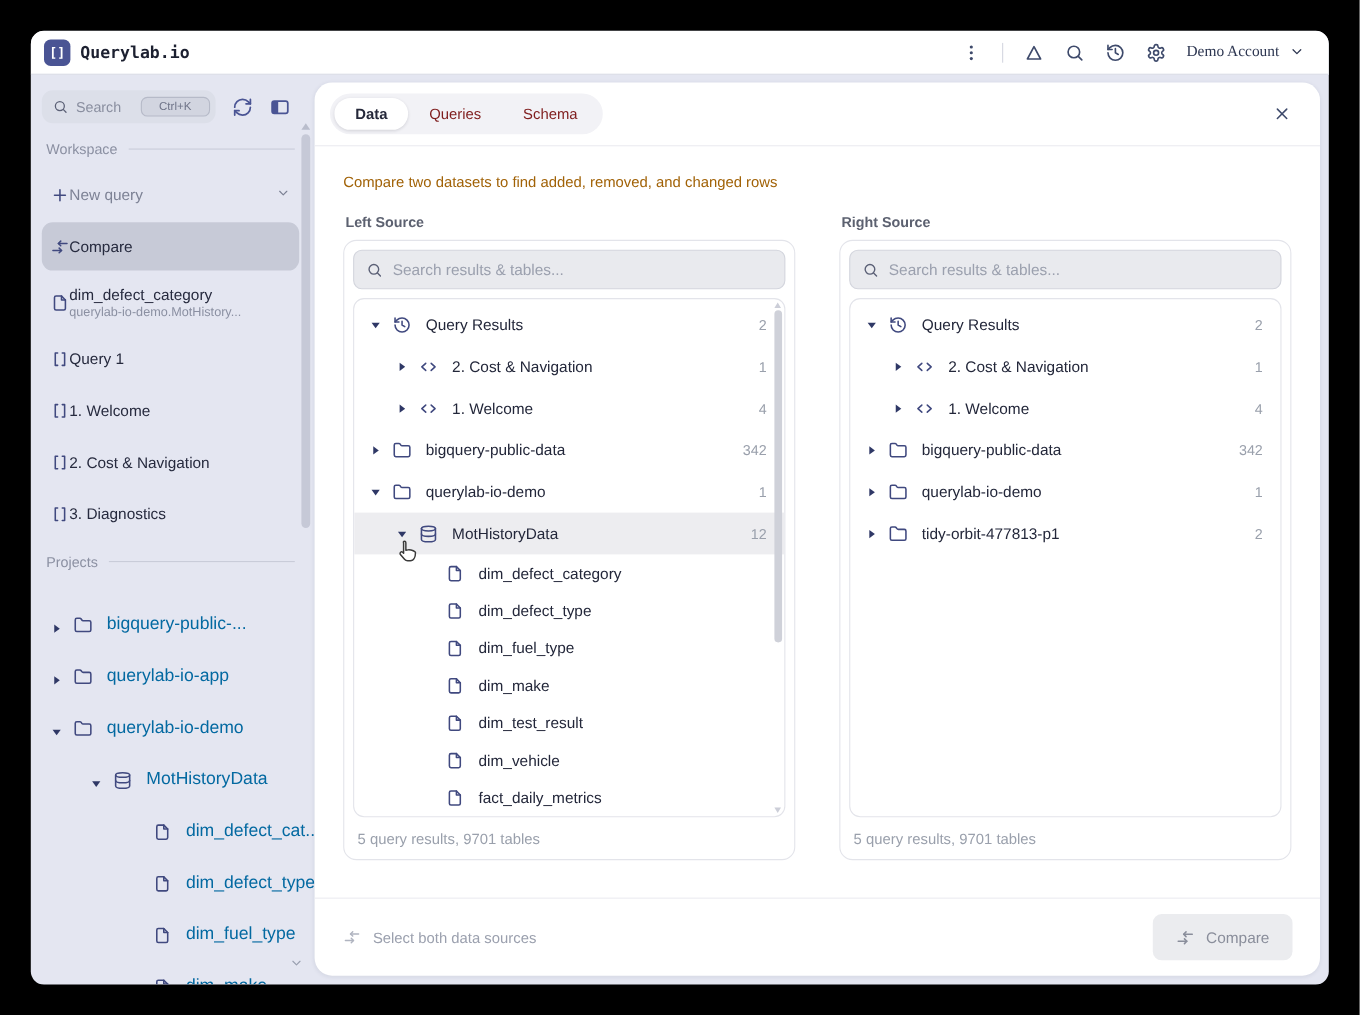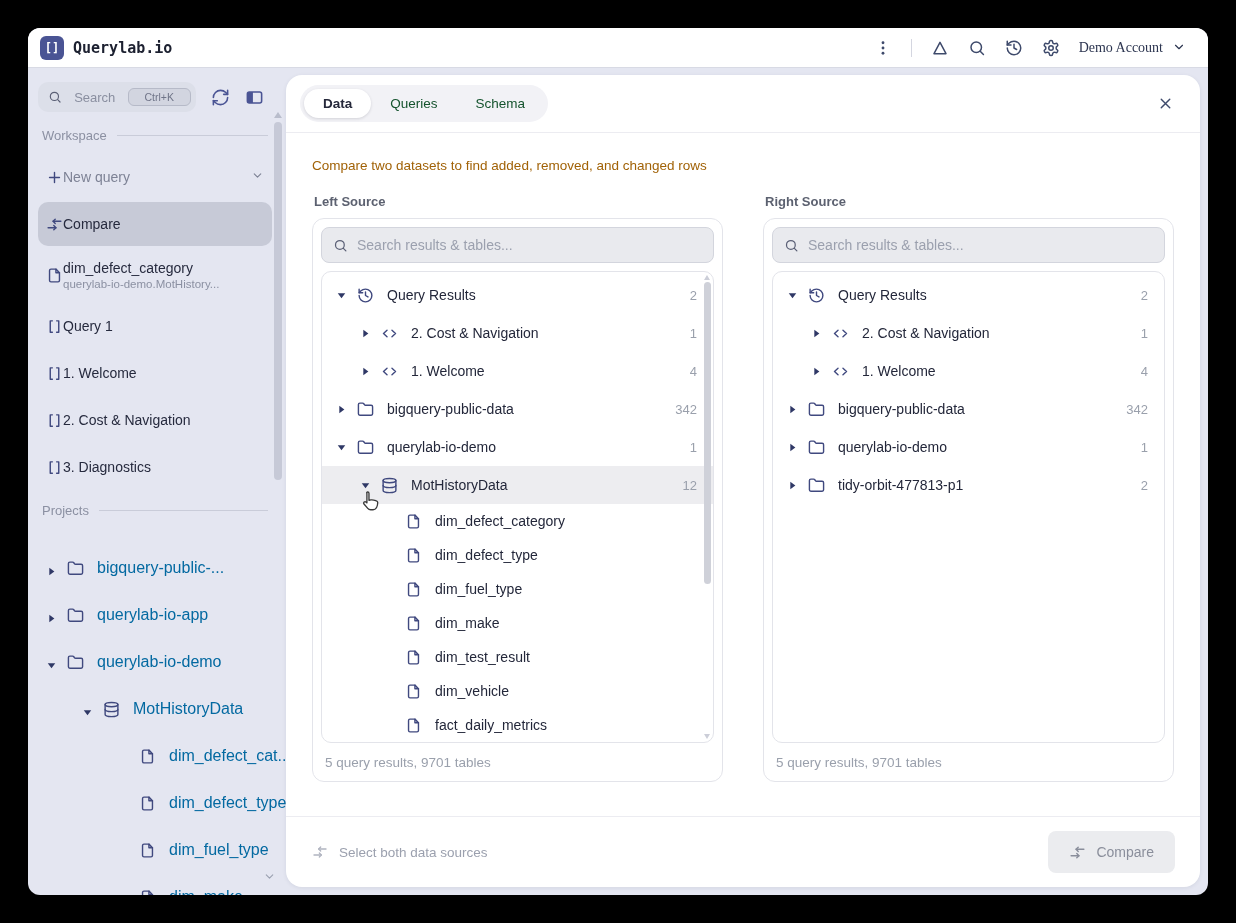--- a/index.html
+++ b/index.html
@@ -25,21 +25,21 @@
 
   
   .body-row { flex:1; display:flex; min-height:0; }
 
   
   .sidebar { width:258px; flex:none; position:relative; padding:14px 14px 0 10px; overflow:hidden; }
   .sidebar-search-row { display:flex; align-items:center; gap:15px; margin-bottom:16px; }
   .search-box { display:flex; align-items:center; background:#dcdfe9; border-radius:10px;
     height:30px; padding:0 5px 0 10px; gap:7px; width:158px; cursor:pointer; }
   .search-box .ic, .search-box .ic svg { width:14px; height:14px; color:#5b6076; }
-  .search-box .ph { color:#8a8fa0; font-size:13px; flex:1;text-align:center; }
+  .search-box .ph { color:#8a8fa0; font-size:13px; flex:1; }
   .kbd { border:1px solid #b6bac8; background:#d2d5e0; border-radius:6px; font-size:10.5px;
     color:#6f7488; padding:2px 16px; white-space:nowrap; }
   .side-ic { width:19px; height:19px; color:#4a5494; cursor:pointer; display:inline-flex; }
   .side-ic svg { width:19px; height:19px; }
 
   .section-label { display:flex; align-items:center; color:#8b90a2; font-size:13px;
     margin:14px 4px 12px 4px; }
   .section-label::after { content:""; flex:1; height:1px; background:#c9ccd9; margin-left:10px; }
 
   .ws-item { height:44px; display:flex; align-items:center; padding:0 8px;
@@ -68,21 +68,21 @@
   .sidebar-bottom-chev svg { width:13px; height:13px; }
 
   
   .main { flex:1; position:relative; min-width:0; }
   .dialog { position:absolute; left:0; top:7px; right:8px; bottom:8px; background:#fff;
     border-radius:16px; display:flex; flex-direction:column; overflow:hidden;
     box-shadow:0 1px 4px rgba(30,34,60,.08); }
   .dialog-header { height:58px; display:flex; align-items:center; padding:0 26px 0 14px;
     border-bottom:1px solid #ececf1; flex:none; }
   .tabs { display:flex; background:#f2f2f6; border-radius:20px; padding:4px; }
-  .tab { padding:7px 19px; font-size:13.5px; color:#14532d; border-radius:15px; cursor:pointer; }
+  .tab { padding:7px 19px; font-size:13.5px; color:#7f1d1d; border-radius:15px; cursor:pointer; }
   .tab.active { background:#fff; color:#25283a; font-weight:bold; box-shadow:0 1px 3px rgba(20,22,40,.14); }
   .close-btn { margin-left:auto; color:#3e4a6b; cursor:pointer; width:17px; height:17px; display:inline-flex; }
   .close-btn svg { width:17px; height:17px; }
 
   .dialog-desc { margin:25px 26px 0; font-size:13.5px; color:#a16207; }
 
   .sources { display:flex; gap:40px; margin:21px 26px 0; }
   .source-col { flex:1; min-width:0; }
   .source-label { font-size:13px; font-weight:bold; color:#5c6170; margin:0 0 9px 2px; }
   .source-card { border:1px solid #e3e4ea; border-radius:12px; padding:8px 8px 0;

